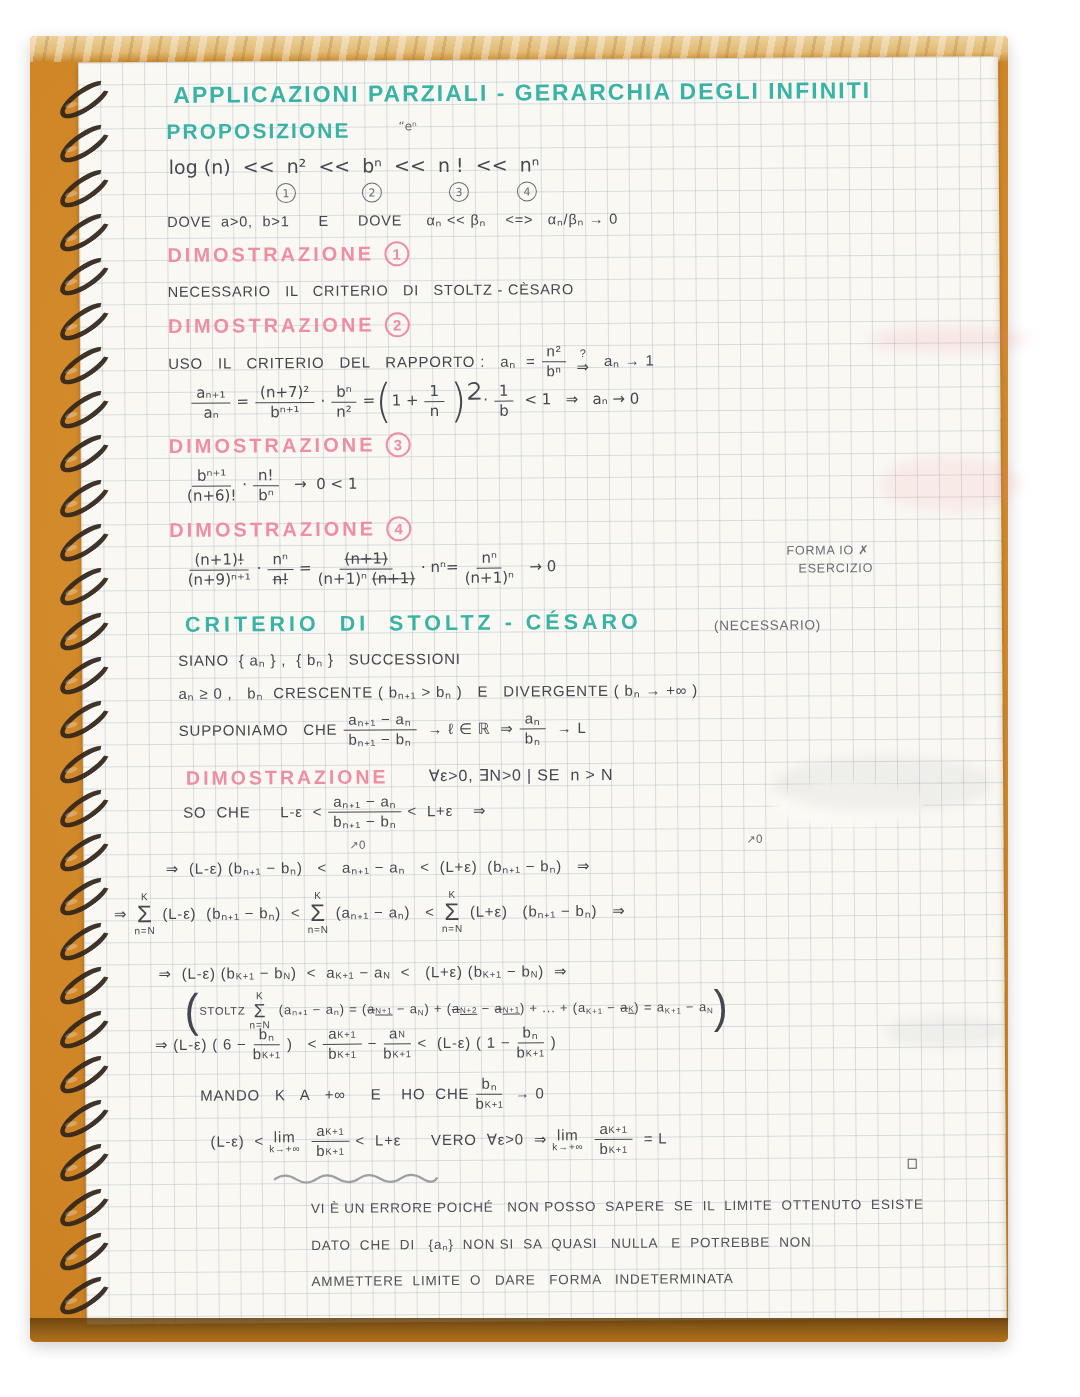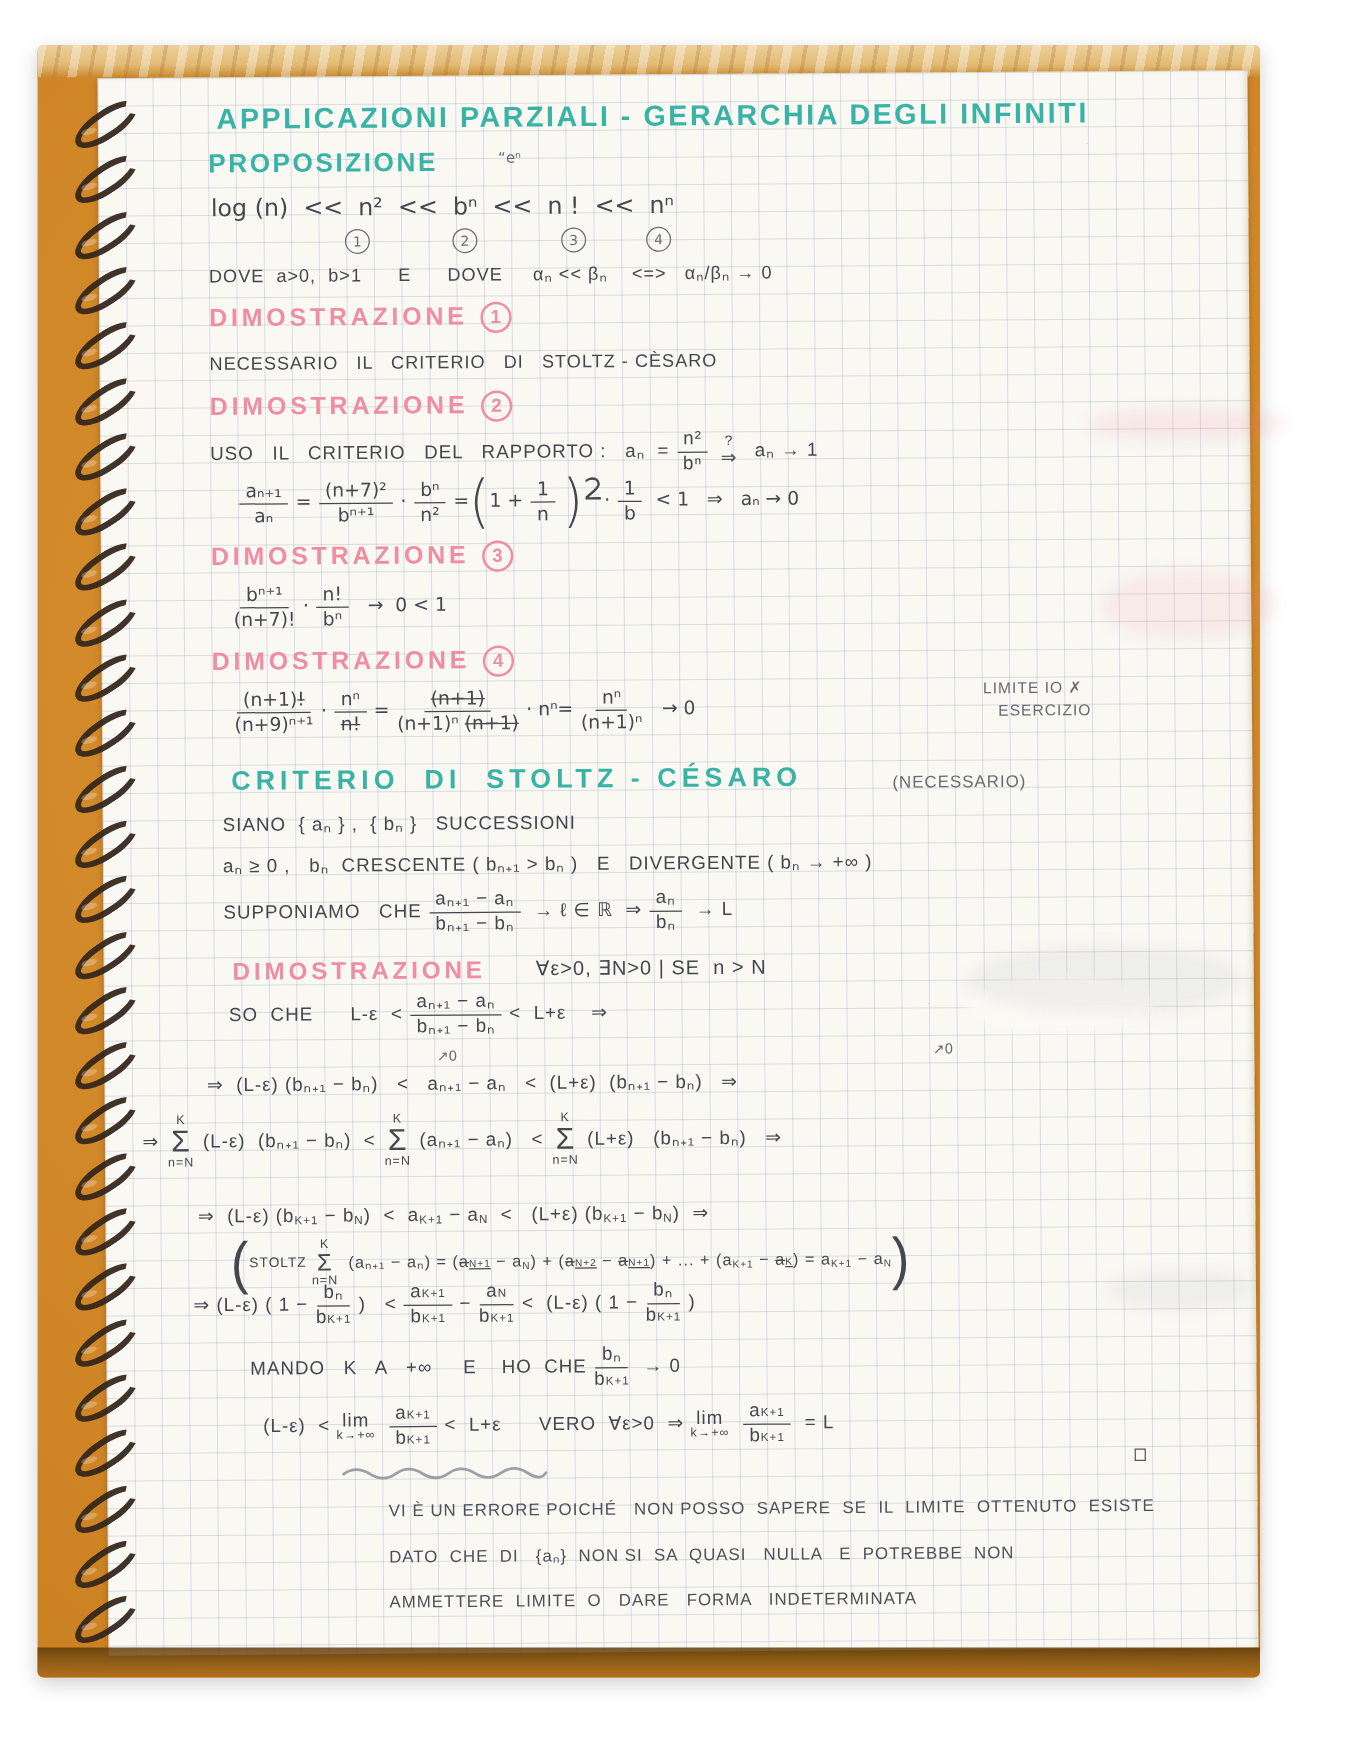--- a/index.html
+++ b/index.html
@@ -107,40 +107,40 @@
       <span class="frac"><span class="fn">1</span><span class="fd">n</span></span>
       <span class="bigp">)²</span>
       <span>·</span>
       <span class="frac"><span class="fn">1</span><span class="fd">b</span></span>
       <span> &lt; 1   ⇒   aₙ → 0</span>
     </div>
 
     <div class="line caps pink" style="left:88px;top:372px;font-size:20px"><span>DIMOSTRAZIONE</span><span class="circ circ-lg">3</span></div>
 
     <div class="line" style="left:100px;top:406px;font-size:15px">
-      <span class="frac"><span class="fn">bⁿ⁺¹</span><span class="fd">(n+7)!</span></span>
+      <span class="frac"><span class="fn">bⁿ⁺¹</span><span class="fd">(n+6)!</span></span>
       <span>·</span>
       <span class="frac"><span class="fn">n!</span><span class="fd">bⁿ</span></span>
       <span>  →  0 &lt; 1</span>
     </div>
 
     <div class="line caps pink" style="left:88px;top:456px;font-size:20px"><span>DIMOSTRAZIONE</span><span class="circ circ-lg">4</span></div>
 
     <div class="line" style="left:100px;top:490px;font-size:15px">
       <span class="frac"><span class="fn"><span>(n+1)</span><span class="strike">!</span></span><span class="fd">(n+9)ⁿ⁺¹</span></span>
       <span>·</span>
       <span class="frac"><span class="fn">nⁿ</span><span class="fd strike">n!</span></span>
       <span>=</span>
       <span class="frac"><span class="fn strike">(n+1)</span><span class="fd"><span>(n+1)ⁿ </span><span class="strike">(n+1)</span></span></span>
       <span>· nⁿ</span>
       <span>=</span>
       <span class="frac"><span class="fn">nⁿ</span><span class="fd">(n+1)ⁿ</span></span>
       <span>  → 0</span>
     </div>
-    <div class="line caps pencil-light" style="left:705px;top:486px;font-size:12.5px"><span>LIMITE IO ✗</span></div>
+    <div class="line caps pencil-light" style="left:705px;top:486px;font-size:12.5px"><span>FORMA IO ✗</span></div>
     <div class="line caps pencil-light" style="left:717px;top:504px;font-size:12.5px"><span>ESERCIZIO</span></div>
 
     <div class="line caps teal" style="left:103px;top:551px;font-size:21.5px;letter-spacing:4px"><span>CRITERIO  DI  STOLTZ - CÉSARO</span></div>
     <div class="line caps pencil-light" style="left:632px;top:560px;font-size:13.5px"><span>(NECESSARIO)</span></div>
 
     <div class="line caps" style="left:96px;top:590px;font-size:15px"><span>SIANO  { aₙ } ,  { bₙ }   SUCCESSIONI</span></div>
     <div class="line caps" style="left:96px;top:623px;font-size:15px"><span>aₙ ≥ 0 ,   bₙ  CRESCENTE ( bₙ₊₁ &gt; bₙ )   E   DIVERGENTE ( bₙ → +∞ )</span></div>
 
     <div class="line caps" style="left:96px;top:651px;font-size:15px">
       <span>SUPPONIAMO   CHE</span>
@@ -184,21 +184,21 @@
     <div class="line caps" style="left:100px;top:928px;font-size:13px">
       <span class="bigp">(</span>
       <span style="font-size:11px">STOLTZ</span>
       <span class="sum" style="margin:0 4px"><span class="s-top">K</span><span class="s-sig" style="font-size:19px">Σ</span><span class="s-bot">n=N</span></span>
       <span> (aₙ₊₁ − aₙ) = (</span><span class="strike"><span>a</span><span class="sb">N+1</span></span><span> − a</span><span class="sb">N</span><span>) + (</span><span class="strike"><span>a</span><span class="sb">N+2</span></span><span> − </span><span class="strike"><span>a</span><span class="sb">N+1</span></span><span>) + ... + (a</span><span class="sb">K+1</span><span> − </span><span class="strike"><span>a</span><span class="sb">K</span></span><span>) = a</span><span class="sb">K+1</span><span> − a</span><span class="sb">N</span>
       <span class="bigp">)</span>
     </div>
 
     <div class="line caps" style="left:70px;top:965px;font-size:15px">
       <span>⇒ </span>
-      <span>(L-ε) ( 1 −</span>
+      <span>(L-ε) ( 6 −</span>
       <span class="frac"><span class="fn">bₙ</span><span class="fd"><span>b</span><span class="sb">K+1</span></span></span>
       <span>)   &lt;</span>
       <span class="frac"><span class="fn"><span>a</span><span class="sb">K+1</span></span><span class="fd"><span>b</span><span class="sb">K+1</span></span></span>
       <span>−</span>
       <span class="frac"><span class="fn"><span>a</span><span class="sb">N</span></span><span class="fd"><span>b</span><span class="sb">K+1</span></span></span>
       <span>&lt;  (L-ε) ( 1 −</span>
       <span class="frac"><span class="fn">bₙ</span><span class="fd"><span>b</span><span class="sb">K+1</span></span></span>
       <span>)</span>
     </div>
 

